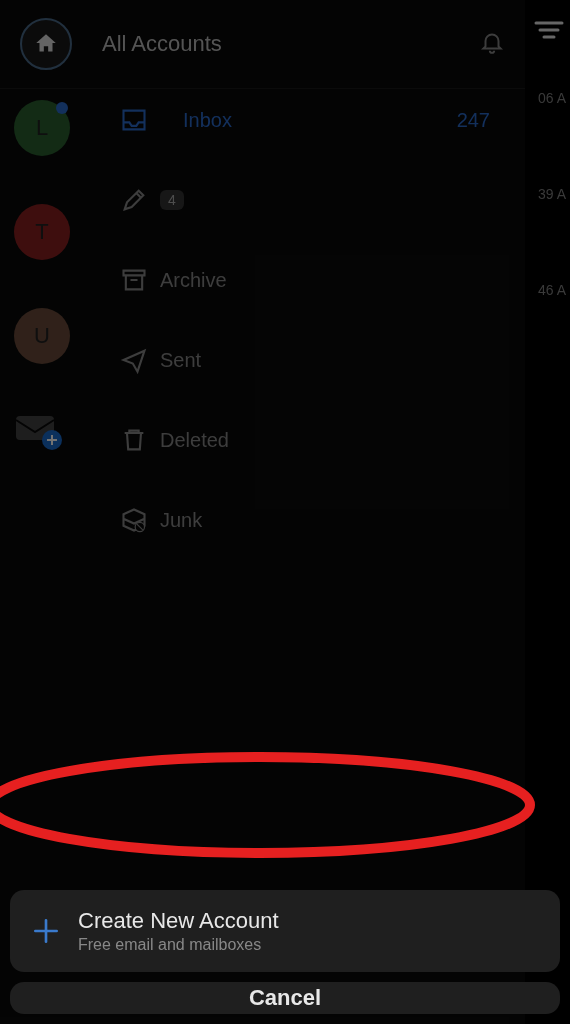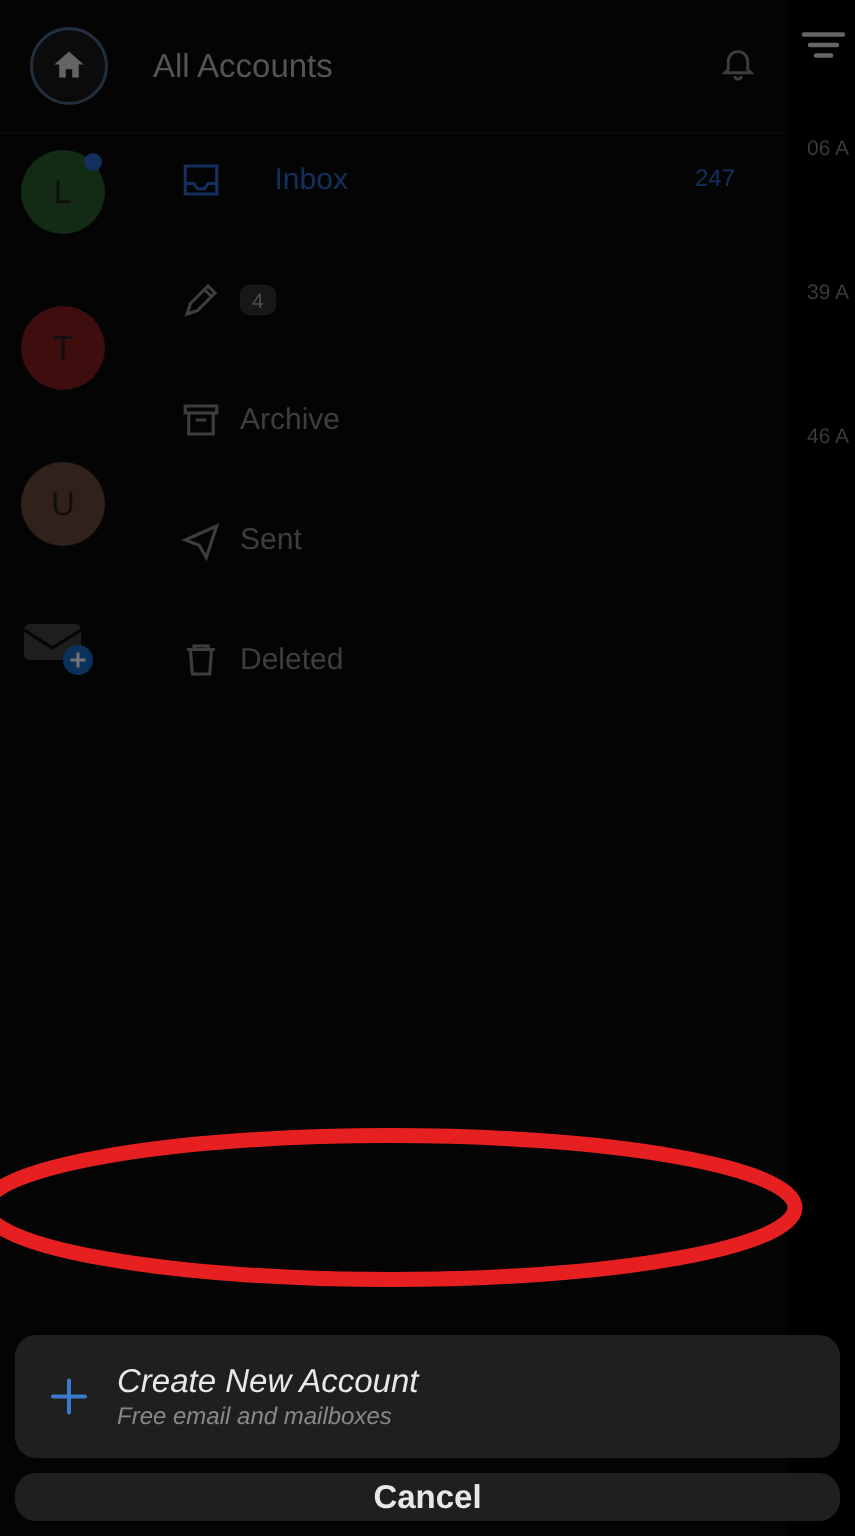--- a/index.html
+++ b/index.html
@@ -124,21 +124,21 @@
 }
 .folder {
   display: flex;
   align-items: center;
   padding: 16px 10px;
   margin-bottom: 20px;
 }
 .folder.active { color: #2a6acc; gap: 23px; }
 .folder-icon { width: 40px; display: flex; align-items: center; }
 .folder-label { flex: 1; font-size: 20px; }
-.folder-count { font-size: 16px; }
+.folder-count { font-size: 20px; }
 .folder-badge {
   background: #333;
   color: #aaa;
   padding: 2px 8px;
   border-radius: 6px;
   font-size: 14px;
 }
 .action-sheet {
   position: absolute;
   left: 10px;
@@ -152,21 +152,21 @@
   margin-bottom: 10px;
   overflow: hidden;
 }
 .sheet-item {
   display: flex;
   align-items: center;
   padding: 18px 20px;
   border-bottom: 1px solid #2a2a2a;
   position: relative;
 }
-.sheet-item:last-child { border-bottom: none; font-style: italic; }
+.sheet-item:last-child { border-bottom: none; }
 .sheet-icon {
   width: 48px;
   display: flex;
   align-items: center;
   color: #3a7acc;
 }
 .sheet-text { flex: 1; }
 .sheet-title { font-size: 22px; color: #e8e8e8; font-weight: 400; }
 .sheet-sub { font-size: 16px; color: #888; margin-top: 2px; }
 .cancel-btn {
@@ -279,20 +279,30 @@
       <div class="folder-label">Sent</div>
     </div>
     <div class="folder">
       <div class="folder-icon">
         <svg width="28" height="28" viewBox="0 0 24 24">
             <path fill="none" stroke="#888" stroke-width="1.8" d="M4 6h16M8 6V4h8v2M6 6l1 14h10l1-14"></path>
           </svg>
       </div>
       <div class="folder-label">Deleted</div>
     </div>
+    <div class="folder">
+      <div class="folder-icon">
+        <svg width="28" height="28" viewBox="0 0 24 24">
+            <path fill="none" stroke="#888" stroke-width="1.8" d="M3 7l9-4 9 4v4l-9 4-9-4zM3 11v6l9 4 9-4v-6"></path>
+            <circle cx="17" cy="18" r="4" fill="#0a0a0a" stroke="#888"></circle>
+            <path d="M14.5 15.5l5 5" stroke="#888"></path>
+          </svg>
+      </div>
+      <div class="folder-label">Junk</div>
+    </div>
   </div>
 </div>
 
 <div class="overlay-dim"></div>
 
 <div class="action-sheet">
   <div class="sheet-options">
     <div class="sheet-item">
       <div class="sheet-icon">
         <svg width="32" height="32" viewBox="0 0 24 24">

